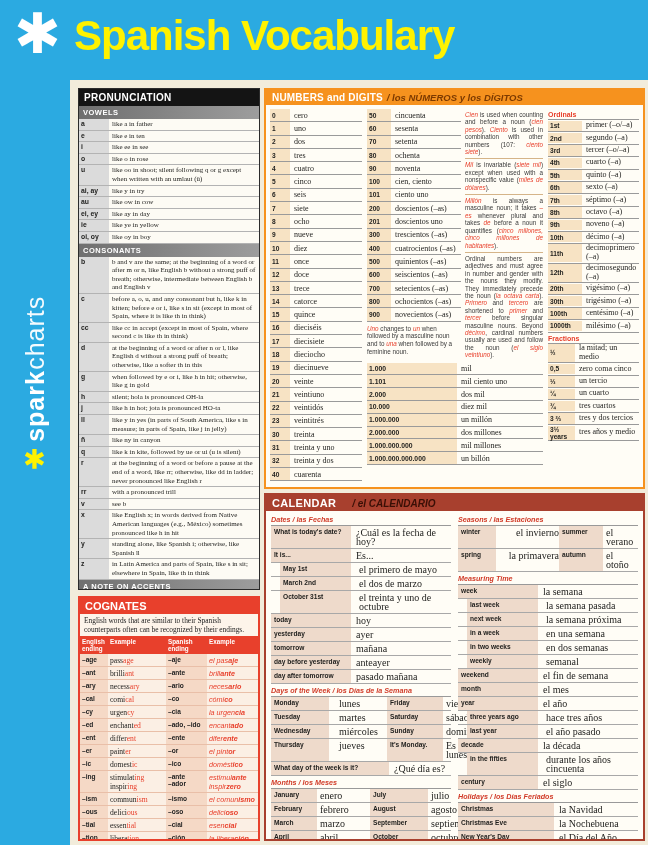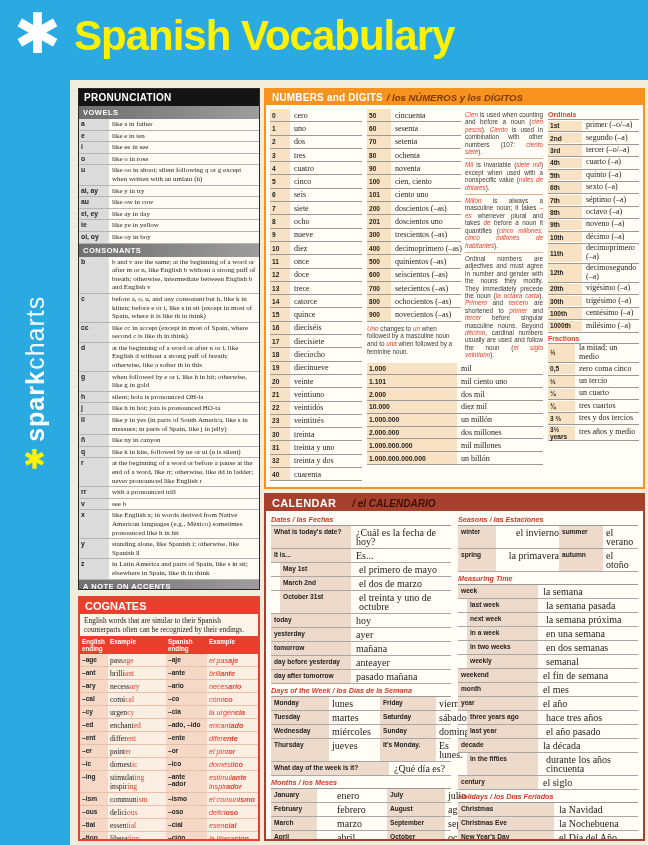--- a/index.html
+++ b/index.html
@@ -79,23 +79,23 @@
   .cal-body{display:flex;gap:7px;padding:2px 5px 0 5px;}
   .cal-col{flex:1;min-width:0;}
   .sec{color:#D13B28;font-weight:bold;font-style:italic;font-size:7.2px;padding:2px 0 1px;}
   .list{border-top:1px solid #999;}
   .crow{display:flex;border-bottom:1px solid #a8a8a8;align-items:stretch;}
   .clab{background:#EEDACB;font-size:6.6px;line-height:8px;font-weight:bold;padding:2px 3px;box-sizing:border-box;flex:none;}
   .cval{font-family:"Liberation Serif",serif;font-size:10px;line-height:9px;padding:2px 0 2px 5px;min-width:0;}
   .dates .clab{width:80px;}
   .dates .ind .clab{margin-left:9px;width:71px;}
   .ind .cval{padding-left:8px;}
-  .pr .clab.pl1{width:58px;} .pr .cval.pv1{width:48px;flex:none;padding-left:3px;}
+  .pr .clab.pl1{width:58px;} .pr .cval.pv1{width:48px;flex:none;padding-left:10px;}
   .pr .clab.pl2{width:56px;} .pr .cval.pv2{flex:1;padding-left:3px;}
-  .mo .clab.pl1{width:46px;} .mo .cval.pv1{width:50px;flex:none;padding-left:20px;}
+  .mo .clab.pl1{width:46px;} .mo .cval.pv1{width:50px;flex:none;padding-left:3px;}
   .mo .clab.pl2{width:58px;} .mo .cval.pv2{flex:1;padding-left:3px;}
   .se .clab.pl1{width:38px;} .se .cval.pv1{width:56px;flex:none;padding-left:7px;text-align:right;}
   .se .clab.pl2{width:44px;} .se .cval.pv2{flex:1;padding-left:3px;}
   .mes .clab{width:80px;}
   .mes .ind .clab{margin-left:9px;width:71px;}
   .hol .clab{width:96px;}
   .q .clab{width:118px;}
 </style>
 </head>
 <body>
@@ -452,21 +452,21 @@
                 <span class="nval">doscientos uno</span>
               </div>
 
               <div class="nrow">
                 <span class="nkey">300</span>
                 <span class="nval">trescientos (–as)</span>
               </div>
 
               <div class="nrow">
                 <span class="nkey">400</span>
-                <span class="nval">decimoprimero (–as)</span>
+                <span class="nval">cuatrocientos (–as)</span>
               </div>
 
               <div class="nrow">
                 <span class="nkey">500</span>
                 <span class="nval">quinientos (–as)</span>
               </div>
 
               <div class="nrow">
                 <span class="nkey">600</span>
                 <span class="nval">seiscientos (–as)</span>
@@ -1006,21 +1006,21 @@
         <span class="cell w1 endbg c-end">–ic</span>
         <span class="cell w2 c-ex"><span>domest</span><span class="suf">ic</span><span class="l2"><span></span><span class="suf"></span></span></span>
         <span class="cell w3 endbg c-end2"><span>–ico</span><span class="l2"></span></span>
         <span class="cell w4 c-ex2"><span>domést</span><span class="suf2">ico</span><span class="l2"><span></span><span class="suf2"></span></span></span>
       </div>
 
       <div class="cog-row">
         <span class="cell w1 endbg c-end">–ing</span>
         <span class="cell w2 c-ex"><span>stimulat</span><span class="suf">ing</span><span class="l2"><span>inspir</span><span class="suf">ing</span></span></span>
         <span class="cell w3 endbg c-end2"><span>–ante</span><span class="l2">–ador</span></span>
-        <span class="cell w4 c-ex2"><span>estimul</span><span class="suf2">ante</span><span class="l2"><span>inspir</span><span class="suf2">ador</span></span></span>
+        <span class="cell w4 c-ex2"><span>estimul</span><span class="suf2">ante</span><span class="l2"><span>inspir</span><span class="suf2">zero</span></span></span>
       </div>
 
       <div class="cog-row">
         <span class="cell w1 endbg c-end">–ism</span>
         <span class="cell w2 c-ex"><span>commun</span><span class="suf">ism</span><span class="l2"><span></span><span class="suf"></span></span></span>
         <span class="cell w3 endbg c-end2"><span>–ismo</span><span class="l2"></span></span>
         <span class="cell w4 c-ex2"><span>el comun</span><span class="suf2">ismo</span><span class="l2"><span></span><span class="suf2"></span></span></span>
       </div>
 
       <div class="cog-row">

